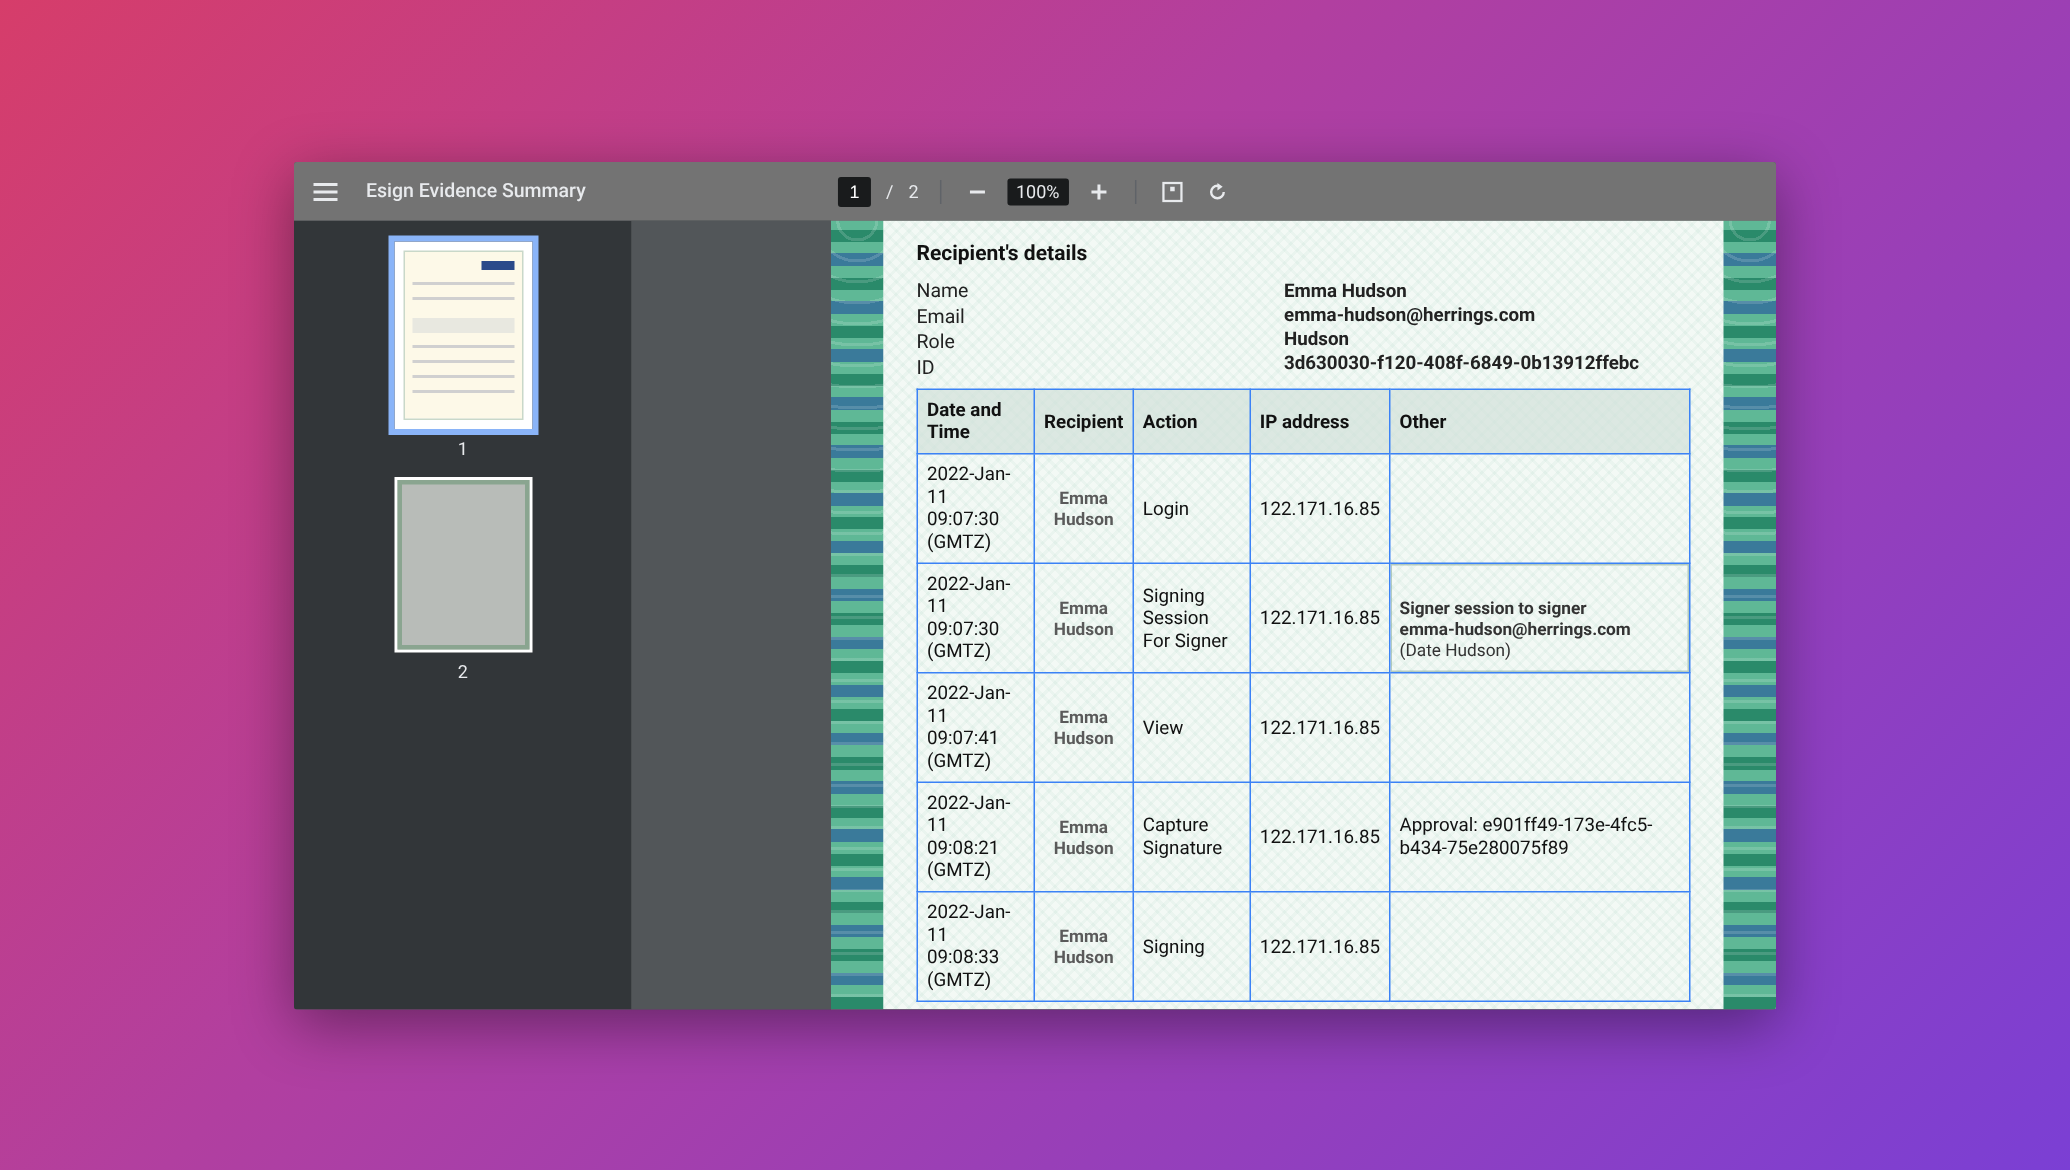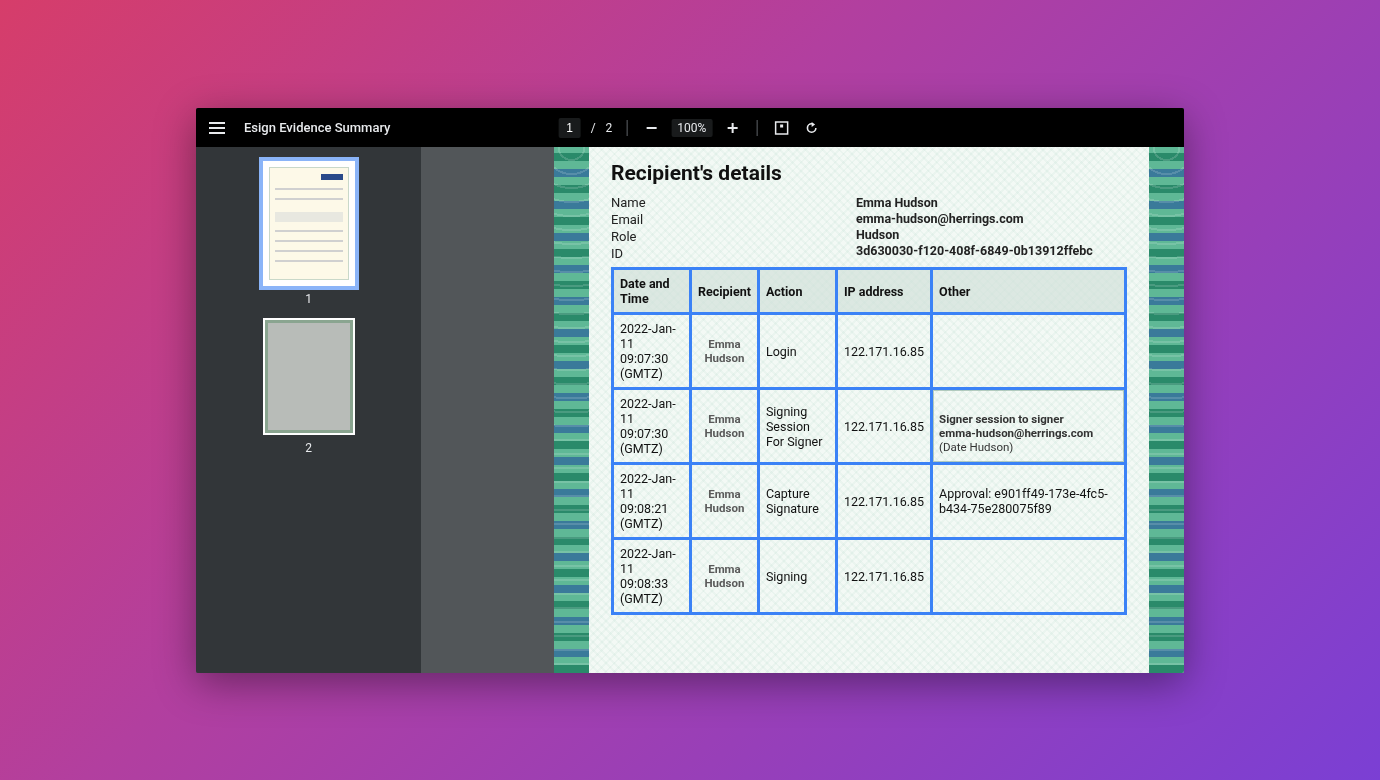--- a/index.html
+++ b/index.html
@@ -18,21 +18,21 @@
     width: 988px; height: 565px;
     background: #525659;
     box-shadow: 0 10px 40px rgba(0,0,0,0.4);
     display: flex;
     flex-direction: column;
     border-radius: 2px;
     overflow: hidden;
   }
   .toolbar {
     height: 39px;
-    background: #000000;
+    background: #737373;
     display: flex;
     align-items: center;
     color: #e8eaed;
     font-size: 13px;
     padding: 0 10px;
     gap: 8px;
     position: relative;
   }
   .menu-btn { width: 22px; height: 22px; display:flex; align-items:center; justify-content:center; cursor:pointer; }
   .menu-icon { display:flex; flex-direction:column; gap:3px; }
@@ -107,31 +107,31 @@
   }
   .page-bg {
     position:absolute; inset:0;
     background:
       repeating-linear-gradient(45deg, rgba(90,170,140,0.06) 0 2px, transparent 2px 6px),
       repeating-linear-gradient(-45deg, rgba(90,170,140,0.06) 0 2px, transparent 2px 6px),
       #f3f9f5;
     z-index:0;
   }
   .page-body > *:not(.page-bg){ position:relative; z-index:1; }
-  h2.section { font-size:21px; font-weight:700; color:#111; margin: 4px 0 10px 0; }
+  h2.section { font-size:14px; font-weight:700; color:#111; margin: 4px 0 10px 0; }
   .details { display:flex; font-size:13px; color:#222; }
   .details .labels { width:245px; display:flex; flex-direction:column; gap:2px; }
   .details .values { display:flex; flex-direction:column; gap:1px; font-weight:700; font-size:12.5px; }
   .details .values .plain { font-weight:700; }
   table.audit {
     width: 100%; border-collapse: collapse; font-size:12.5px; color:#111;
     margin-top:6px;
   }
   table.audit th, table.audit td {
-    border:3px solid #3b82f6; padding:6px 6px; text-align:left; vertical-align:middle;
+    border:1px solid #3b82f6; padding:6px 6px; text-align:left; vertical-align:middle;
   }
   table.audit th { background: rgba(210,225,218,0.7); font-weight:700; }
   table.audit td.recipient { color:#5a5a5a; font-weight:700; text-align:center; font-size:11.5px; }
   .other-row1 { font-size:11.5px; color:#333;margin-top:13px; }
   .other-row1 .line1 { font-weight:700; }
   .other-row1 .line3 { }
   .col-dt { width: 78px; }
   .col-rec { width: 60px; }
   .col-act { width: 78px; }
   .col-ip  { width: 82px; }
@@ -264,20 +264,27 @@
                   <td>122.171.16.85</td>
                   <td style="padding: 4px 6px; box-shadow: rgba(120, 160, 140, 0.5) 0px 0px 0px 1px inset;">
                     <div class="other-row1">
                       <div class="line1">Signer session  to signer</div>
                       <div class="line1">emma-hudson@herrings.com</div>
                       <div class="line3">(Date Hudson)</div>
                     </div>
                   </td>
                 </tr>
                 <tr>
+                  <td>2022-Jan-11 09:07:41 (GMTZ)</td>
+                  <td class="recipient">Emma Hudson</td>
+                  <td>View</td>
+                  <td>122.171.16.85</td>
+                  <td></td>
+                </tr>
+                <tr>
                   <td>2022-Jan-11 09:08:21 (GMTZ)</td>
                   <td class="recipient">Emma Hudson</td>
                   <td>Capture Signature</td>
                   <td>122.171.16.85</td>
                   <td>Approval: e901ff49-173e-4fc5-b434-75e280075f89</td>
                 </tr>
                 <tr>
                   <td>2022-Jan-11 09:08:33 (GMTZ)</td>
                   <td class="recipient">Emma Hudson</td>
                   <td>Signing</td>

